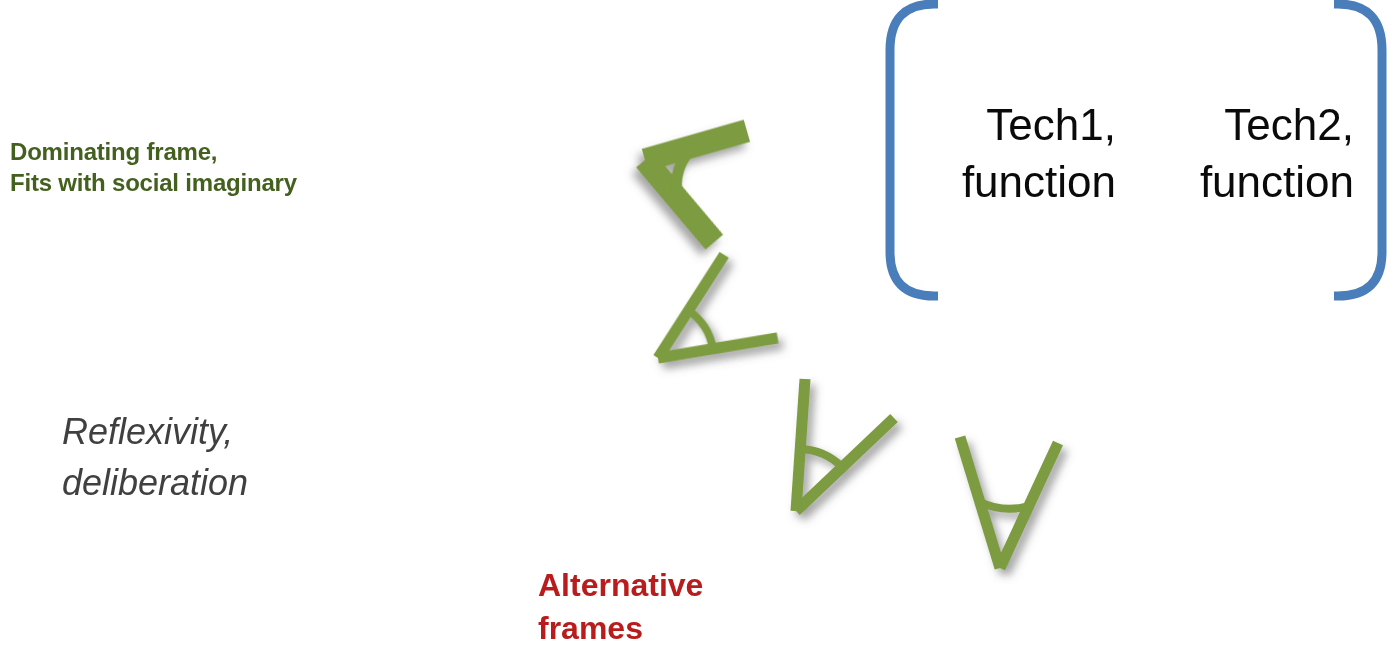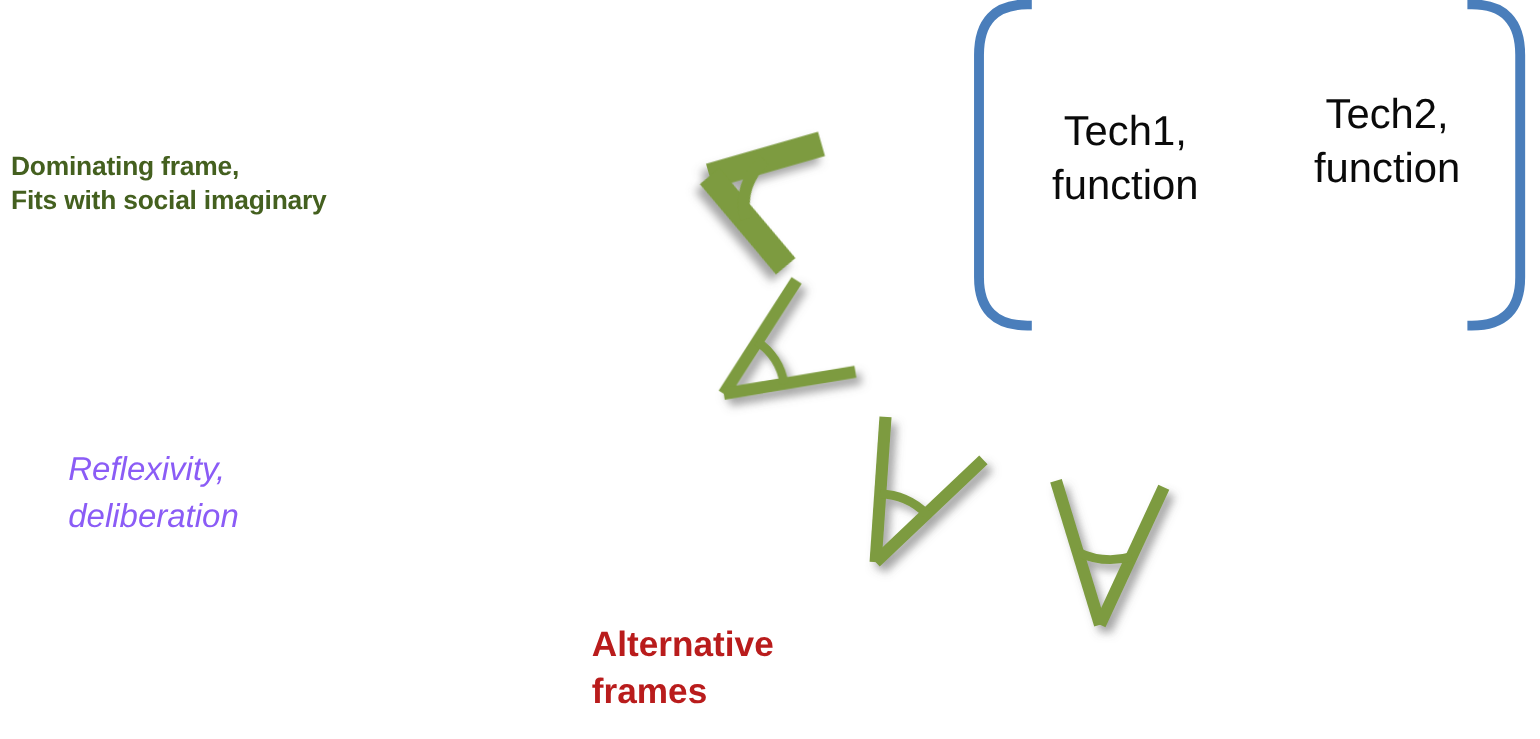--- a/index.html
+++ b/index.html
@@ -28,44 +28,44 @@
     left: 10px;
     top: 136px;
     font-size: 24px;
     font-weight: bold;
     color: #44601f;
     letter-spacing: -0.2px;
   }
   #reflexivity-label {
     left: 62px;
     top: 406px;
-    font-size: 30px;
+    font-size: 36px;
     font-style: italic;
     font-weight: normal;
-    color: #8b5cf6;
+    color: #404040;
     line-height: 1.42;
   }
   #alternative-frames-label {
     left: 538px;
     top: 564px;
     font-size: 32px;
     font-weight: bold;
     color: #b91c1c;
     line-height: 1.34;
   }
   .tech-label {
     position: absolute;
-    font-size: 38px;
+    font-size: 44px;
     color: #0a0a0a;
-    text-align: center;
+    text-align: right;
     line-height: 1.30;
     white-space: pre-line;
   }
   #tech1-label { left: 930px; top: 96px; width: 186px; }
-  #tech2-label { left: 1168px; top: 80px; width: 186px; }
+  #tech2-label { left: 1168px; top: 96px; width: 186px; }
 
   
   svg.layer {
     position: absolute;
     left: 0;
     top: 0;
     width: 1400px;
     height: 672px;
     overflow: visible;
   }

